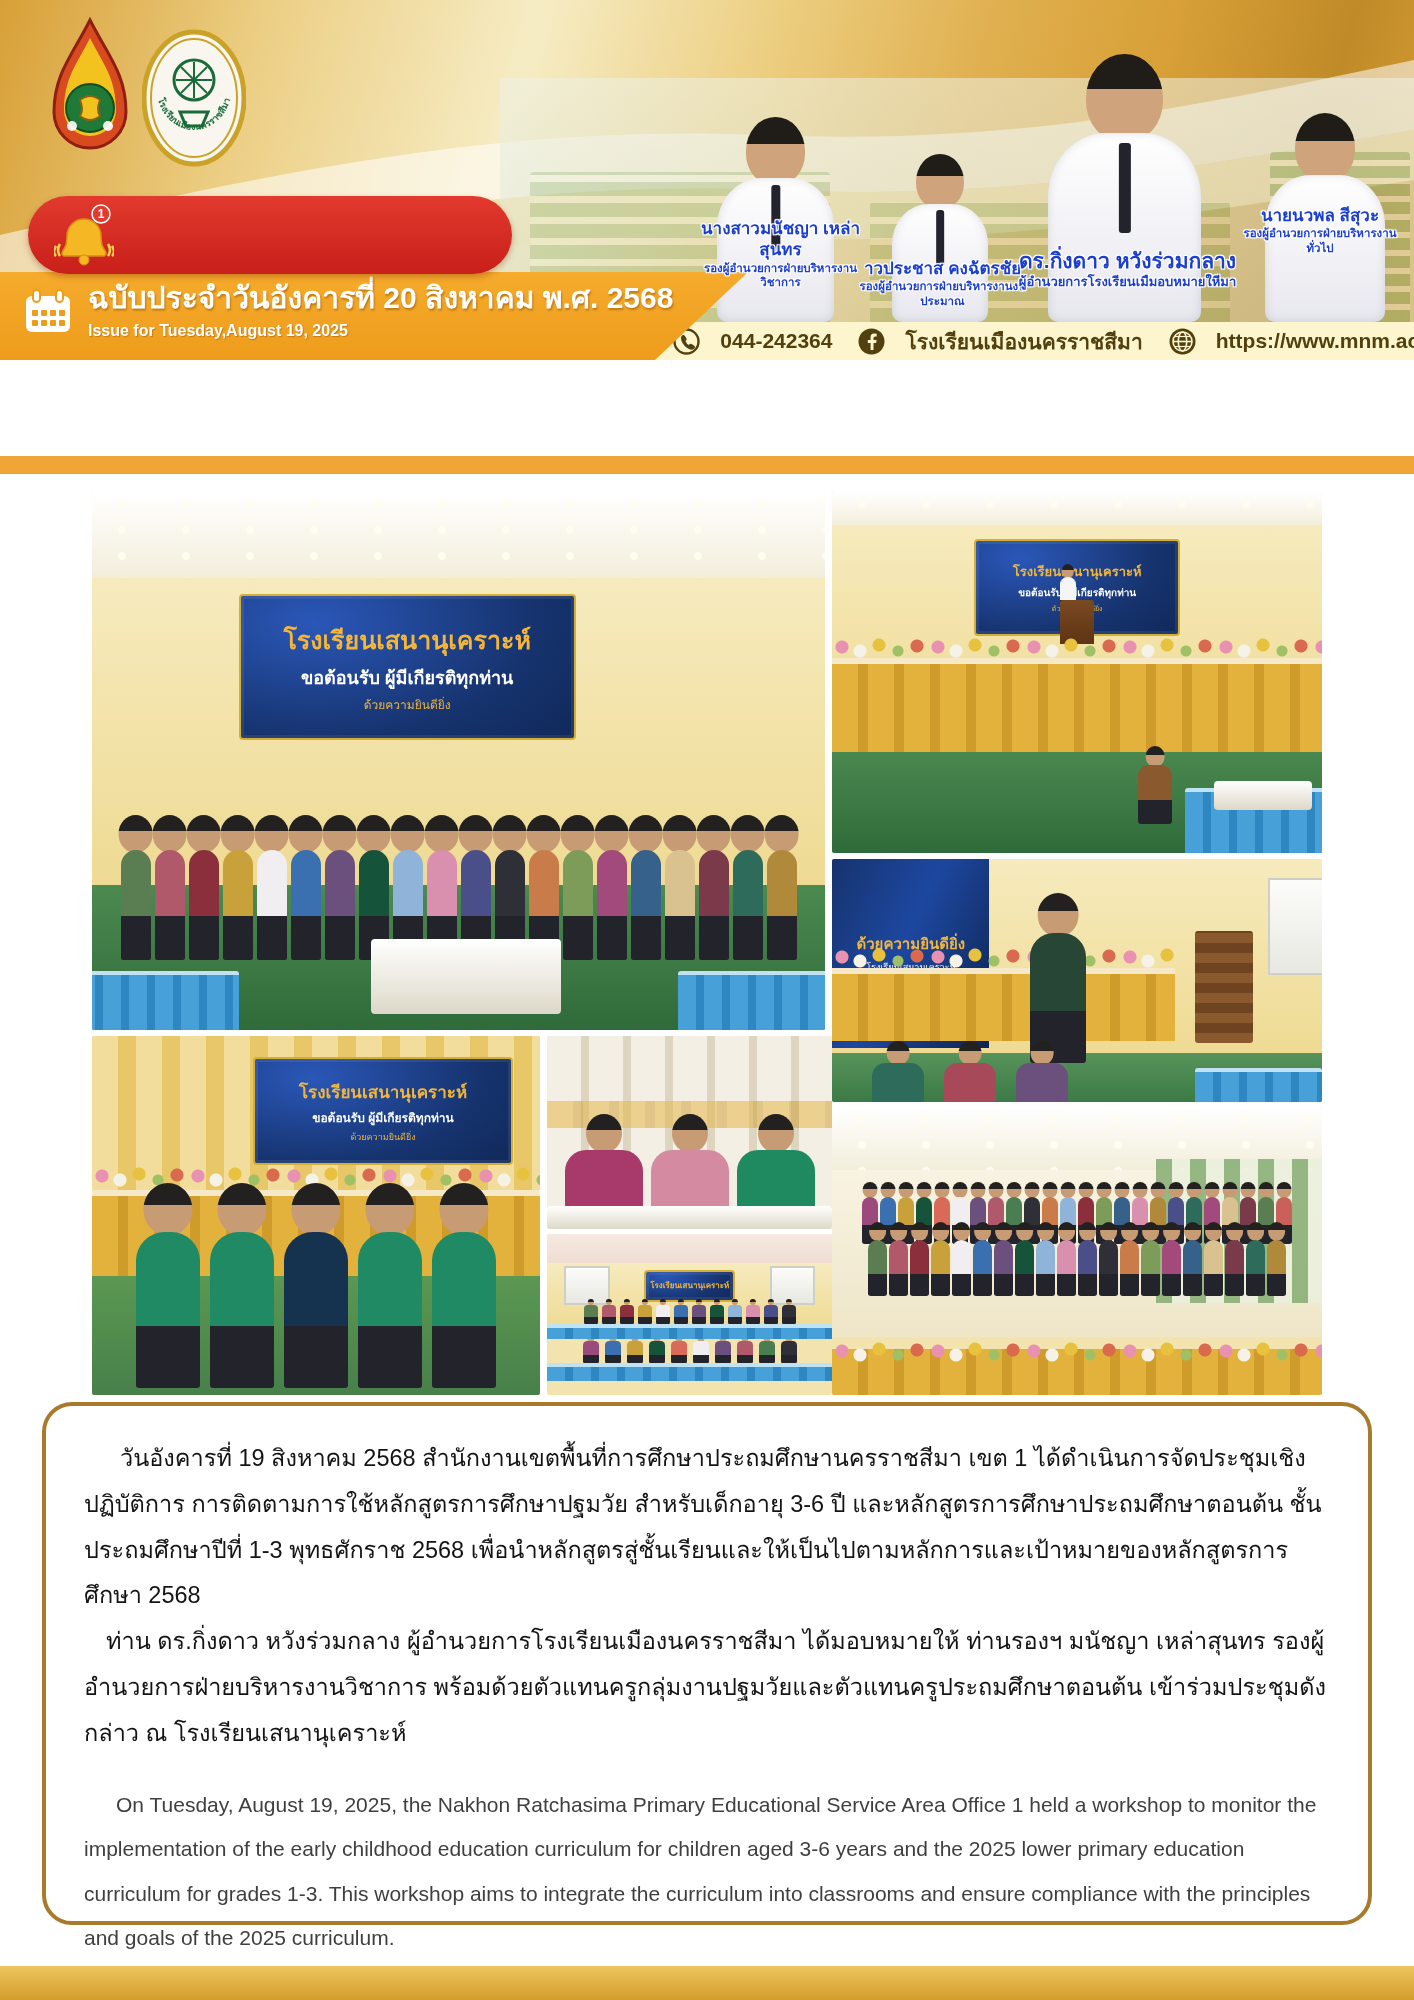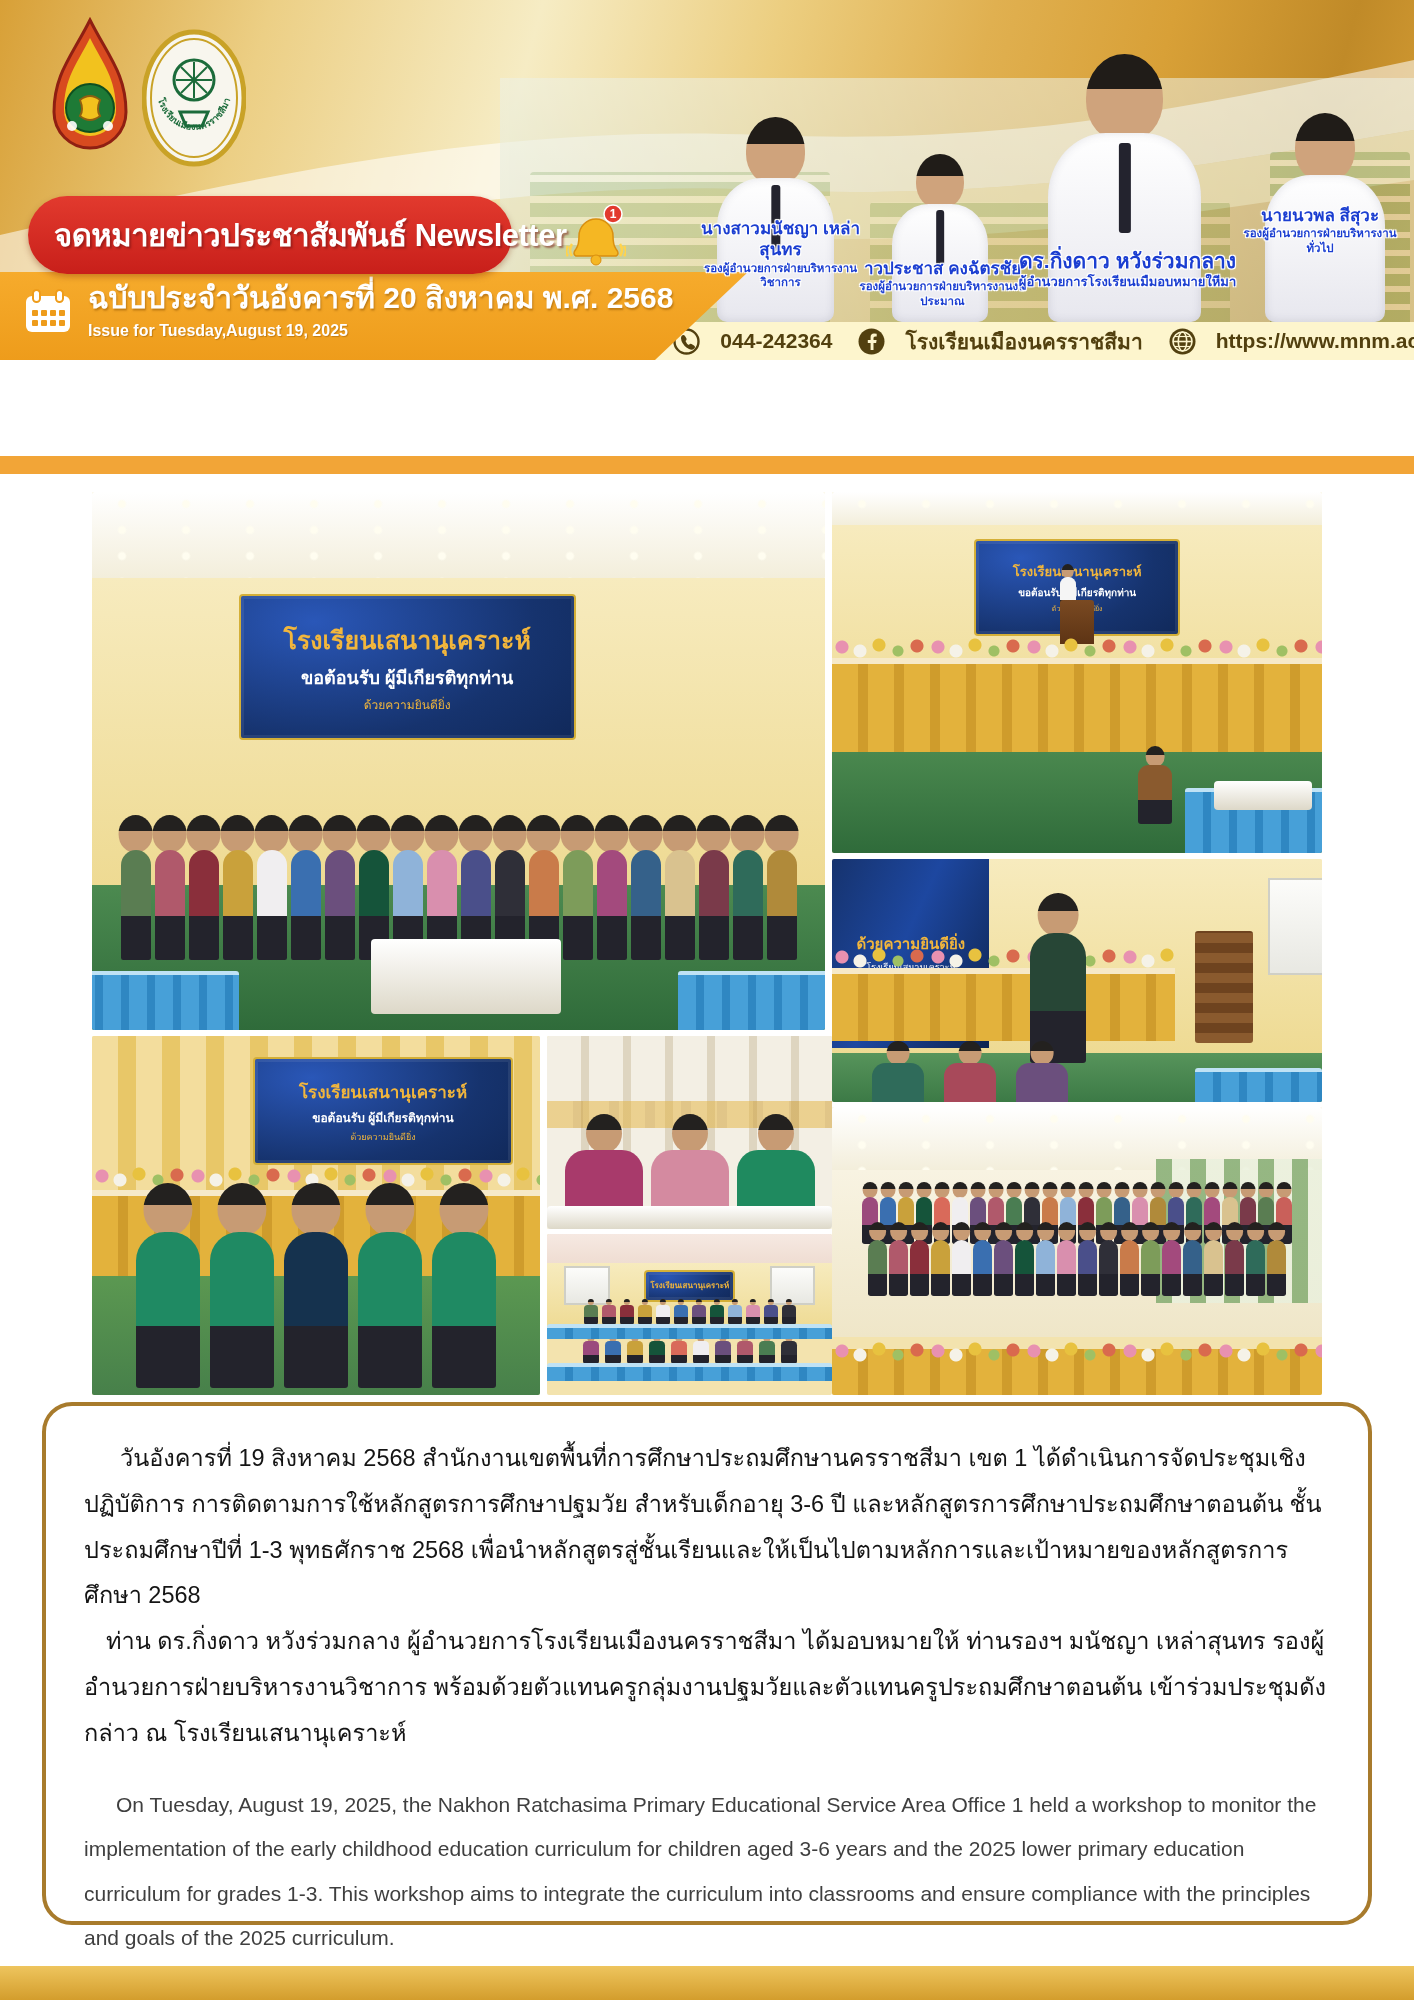--- a/index.html
+++ b/index.html
@@ -196,21 +196,20 @@
     <div class="staff-label big" style="left:1005px; width:245px; top:248px;">
       <span class="s-name">ดร.กิ่งดาว หวังร่วมกลาง</span>
       <span class="s-title">ผู้อำนวยการโรงเรียนเมืมอบหมายใหีมา</span>
     </div>
     <div class="staff-label" style="left:1230px; width:180px; top:205px;">
       <span class="s-name">นายนวพล สีสุวะ</span>
       <span class="s-title">รองผู้อำนวยการฝ่ายบริหารงานทั่วไป</span>
     </div>
 
     <div class="red-banner">
-      <span class="nl-title">จดหมายข่าวประชาสัมพันธ์ Newsletter</span>
       <span class="bell-wrap">
         <svg width="60" height="62" viewBox="0 0 60 62">
           <path d="M8,46 q-4,-2 0,-7 q3,-4 3,-13 a17,17 0 0 1 34,0 q0,9 3,13 q4,5 0,7 Z" transform="translate(2,6)" fill="#f5b723" stroke="#d98f10" stroke-width="1.5"></path>
           <circle cx="30" cy="56" r="5" fill="#f5b723" stroke="#d98f10"></circle>
           <path d="M6,40 q-4,6 0,12 M2,42 q-4,6 0,10" stroke="#ffd34d" stroke-width="2.5" fill="none"></path>
           <path d="M54,40 q4,6 0,12 M58,42 q4,6 0,10" stroke="#ffd34d" stroke-width="2.5" fill="none"></path>
           <circle cx="47" cy="10" r="9" fill="#e23a2e" stroke="#ffffff" stroke-width="1.5"></circle>
           <text x="47" y="14" text-anchor="middle" font-size="12" font-weight="bold" fill="#ffffff">1</text>
         </svg>
       </span>

